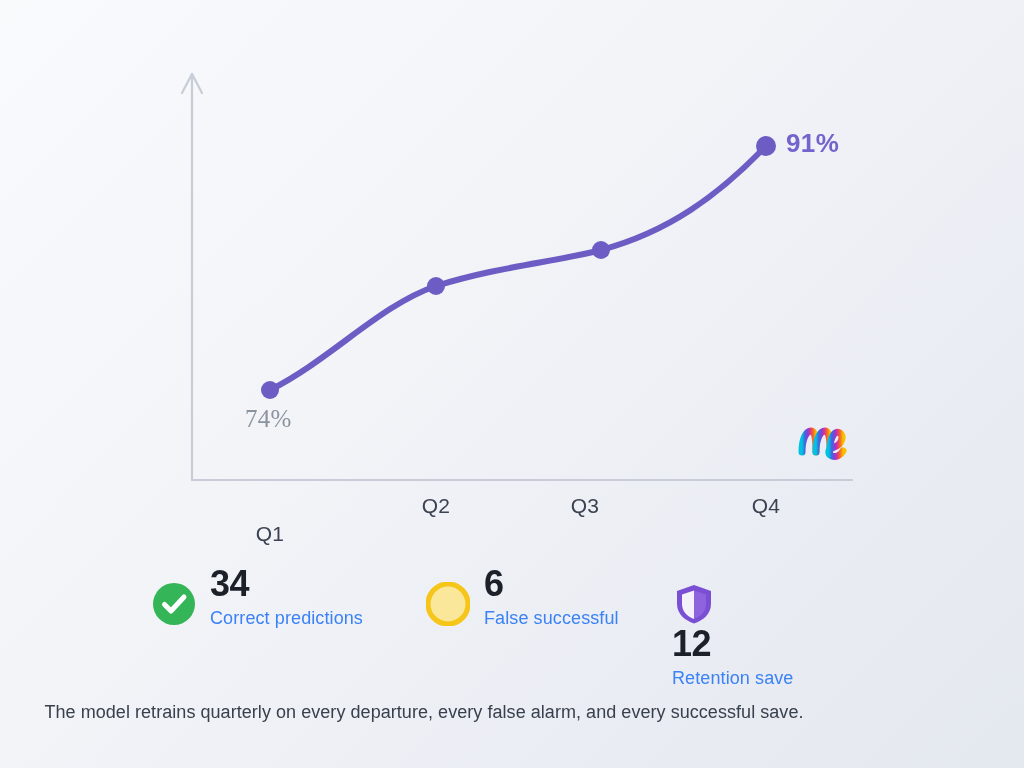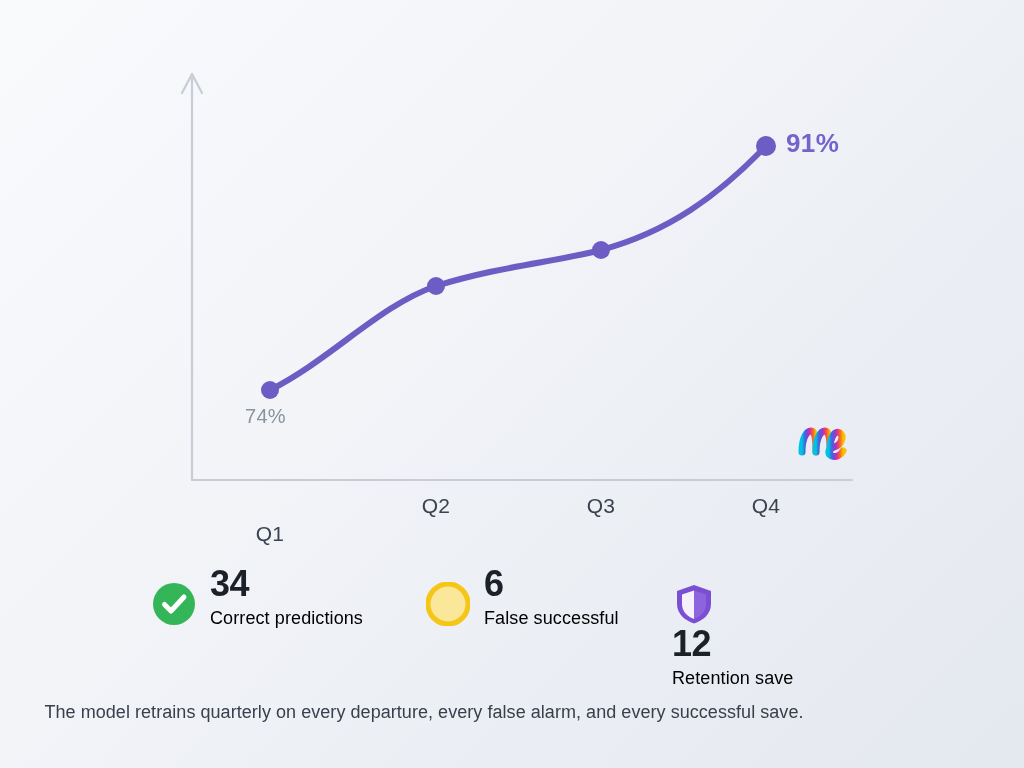--- a/index.html
+++ b/index.html
@@ -42,23 +42,24 @@
     letter-spacing: 0.2px;
     text-align: center;
     width: 90px;
     top: 494px;
   }
 
   #label-start {
     position: absolute;
     left: 245px;
     top: 405px;
-    font-size: 20px;
+    font-size: 25px;
     color: #8b93a1;
     letter-spacing: 0.3px;
+    font-family: Liberation Serif, serif;
   }
   #label-end {
     position: absolute;
     left: 786px;
     top: 128px;
     font-size: 26px;
     font-weight: bold;
     color: #7263cd;
     letter-spacing: 0.4px;
   }
@@ -97,21 +98,21 @@
     display: block;
     font-size: 36px;
     font-weight: bold;
     color: #1b2029;
     line-height: 1.02;
     letter-spacing: -0.5px;
   }
   .stat-label {
     display: block;
     font-size: 18px;
-    color: #000000;
+    color: #3b82f6;
     margin-top: 5px;
     letter-spacing: 0.1px;
     white-space: nowrap;
   }
 
   #stat-0 { left: 152px; }
   #stat-1 { left: 426px; }
   #stat-2 { left: 672px; flex-direction: column; }
 
   
@@ -161,21 +162,21 @@
       <circle cx="436" cy="286" r="9" fill="#6c5cc4"></circle>
       <circle cx="601" cy="250" r="9" fill="#6c5cc4"></circle>
       <circle cx="766" cy="146" r="10" fill="#6c5cc4"></circle>
     </svg>
 
     <div id="label-start">74%</div>
     <div id="label-end">91%</div>
 
     <div class="axis-tick-label" style="left:225px;margin-top:28px;">Q1</div>
     <div class="axis-tick-label" style="left:391px;">Q2</div>
-    <div class="axis-tick-label" style="left:556px;">Q3</div>
+    <div class="axis-tick-label" style="left:540px;">Q3</div>
     <div class="axis-tick-label" style="left:721px;">Q4</div>
 
     <svg id="brand-mark" viewBox="0 0 56 42">
       <g fill="none" stroke="url(#brandGrad)" stroke-width="7" stroke-linecap="round" stroke-linejoin="round">
         <path d="M 8 31 C 8 16, 13 10, 17 10 C 21 10, 22 17, 22 31"></path>
         <path d="M 22 31 C 22 16, 27 10, 31 10 C 35 10, 36 17, 36 29"></path>
         <path d="M 36 29 C 36 14, 42 9, 46 12 C 50 15, 48 24, 40 26 C 34 27.5, 33 33, 38 35 C 42 36.5, 47 34, 49 30"></path>
       </g>
     </svg>
   </div>

